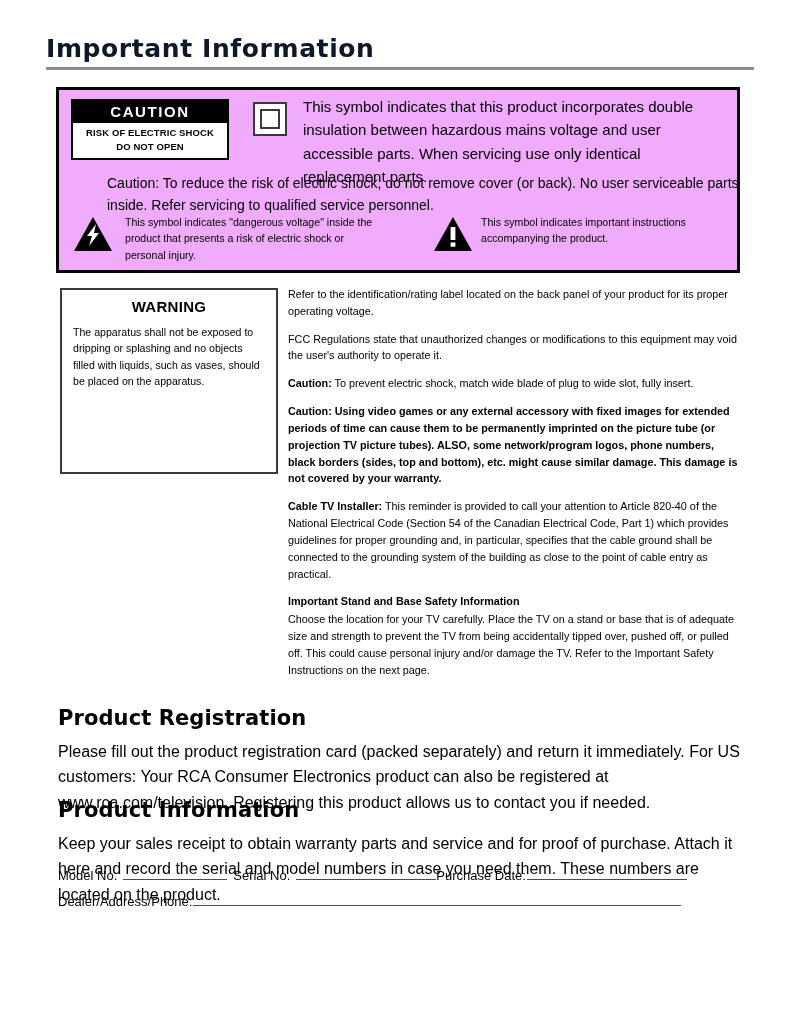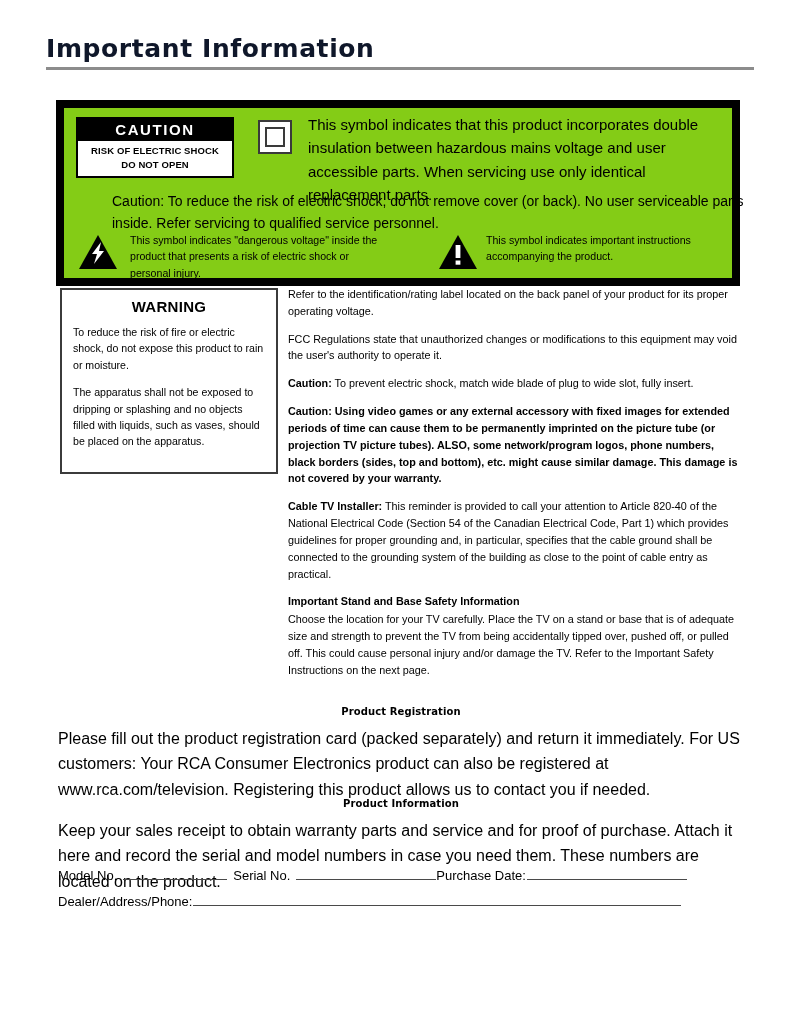--- a/index.html
+++ b/index.html
@@ -43,26 +43,26 @@
     margin-top: 5px;
     height: 3px;
     background: #8c8c8c;
     width: 708px;
   }
 
   
   .caution-box {
     position: absolute;
     left: 56px;
-    top: 100px;
+    top: 87px;
     width: 684px;
     height: 186px;
-    border: 8px solid #000000;
-    box-sizing: border-box;
-    background: #84cc16;
+    border: 3px solid #000000;
+    box-sizing: border-box;
+    background: #f0abfc;
   }
 
   .caution-top {
     position: relative;
     height: 72px;
   }
 
   .caution-label {
     position: absolute;
     left: 12px;
@@ -203,26 +203,25 @@
     line-height: 1.56;
   }
 
   
   .section {
     position: absolute;
     left: 58px;
     width: 686px;
   }
   .section-title {
-    font-size: 10px;
+    font-size: 21px;
     font-weight: bold;
     letter-spacing: 0.1px;
     margin-bottom: 9px;
     font-family: "DejaVu Sans", sans-serif;
-    text-align: center;
   }
   .section p {
     margin: 0;
     font-size: 16px;
     line-height: 1.58;
   }
 
   .sec-registration { top: 706px; }
   .sec-information  { top: 798px; }
 
@@ -298,21 +297,20 @@
           <rect x="17.6" y="26.5" width="4.8" height="4.2" fill="#fff"></rect>
         </svg>
         <div class="sym-text">This symbol indicates important instructions accompanying the product.</div>
       </div>
 
     </div>
   </div>
 
   <div class="warning-box">
     <div class="warning-title">WARNING</div>
-    <p>To reduce the risk of fire or electric shock, do not expose this product to rain or moisture.</p>
     <p>The apparatus shall not be exposed to dripping or splashing and no objects filled with liquids, such as vases, should be placed on the apparatus.</p>
   </div>
 
   <div class="right-col">
 
     <p>Refer to the identification/rating label located on the back panel of your product for its proper operating voltage.</p>
 
     <p>FCC Regulations state that unauthorized changes or modifications to this equipment may void the user's authority to operate it.</p>
 
     <p><span class="lead">Caution:</span><span> To prevent electric shock, match wide blade of plug to wide slot, fully insert.</span></p>

